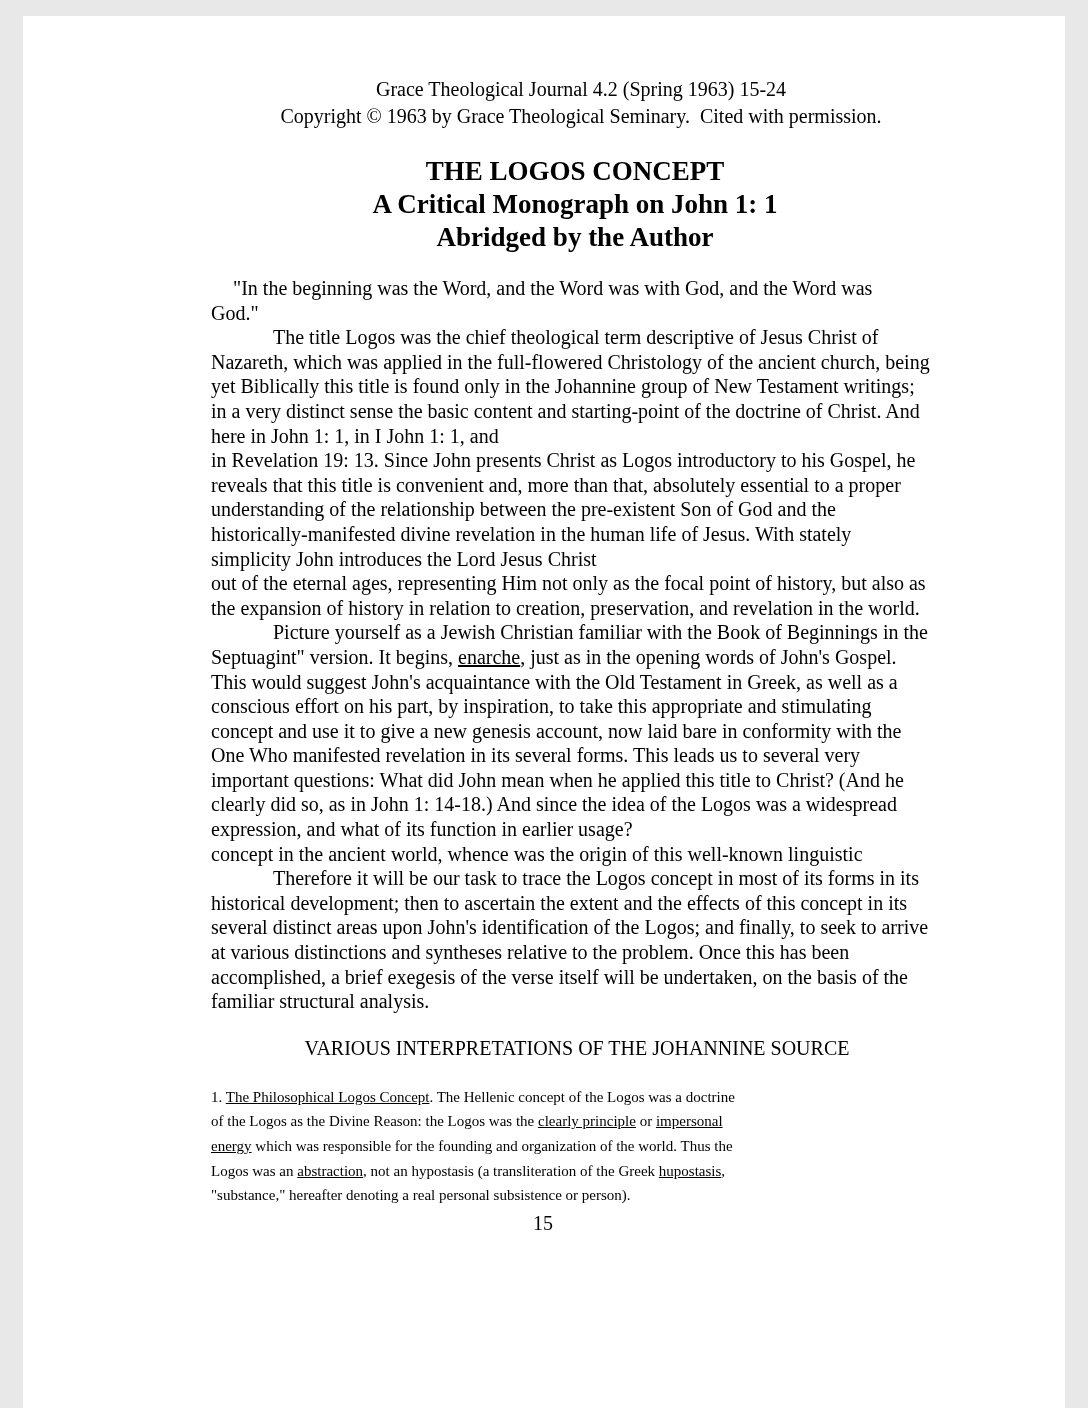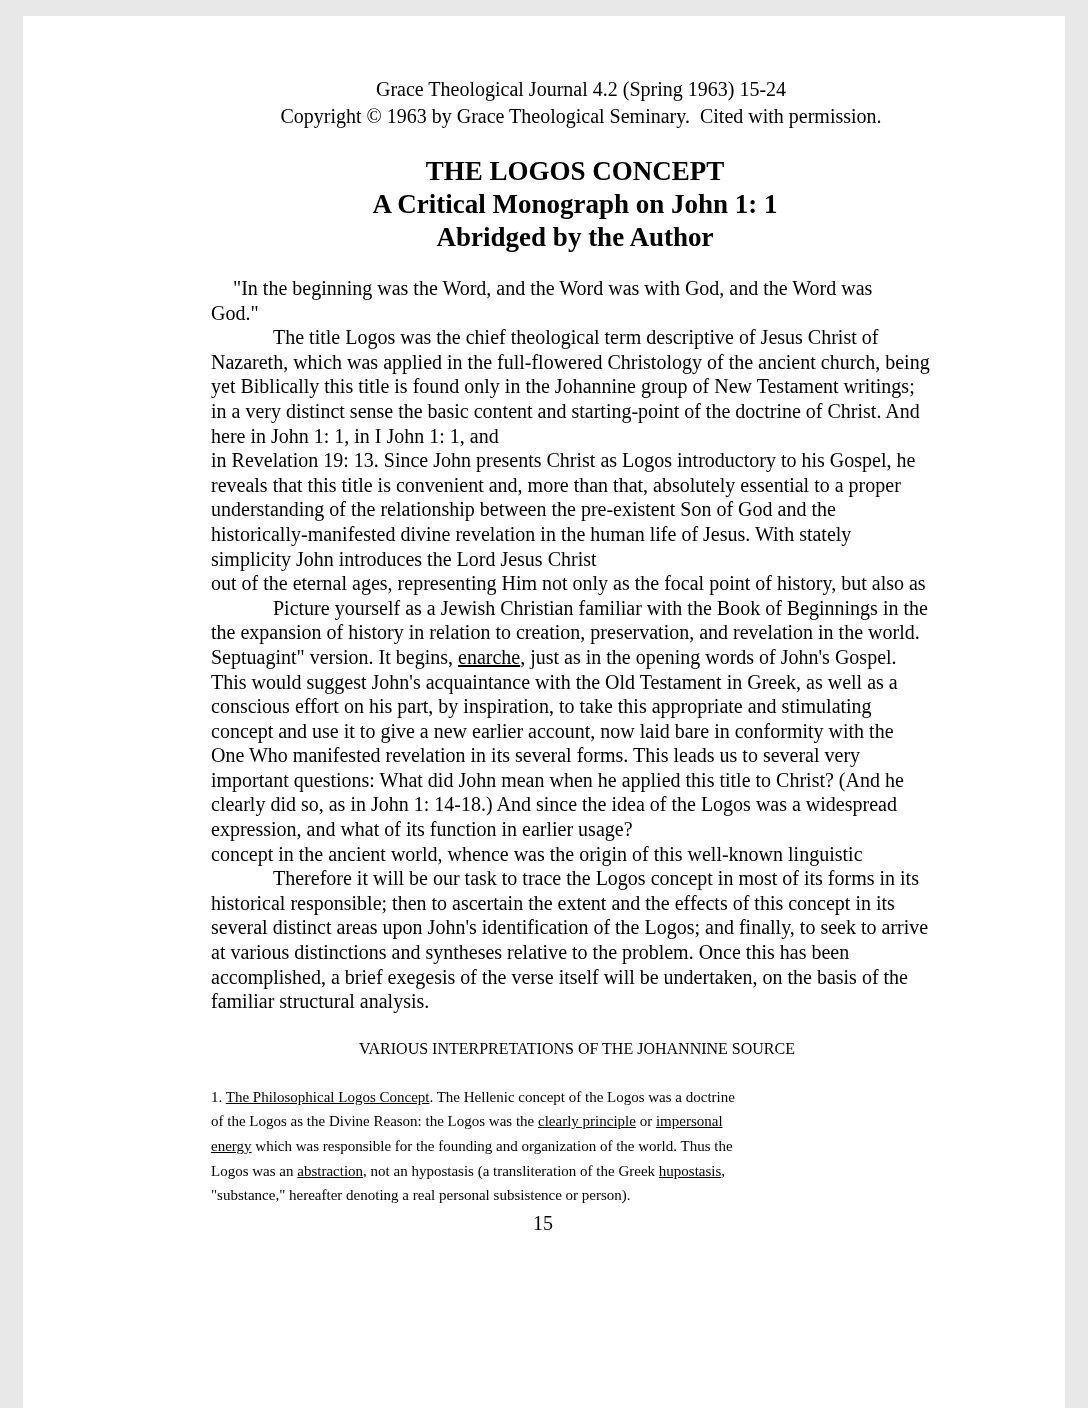--- a/index.html
+++ b/index.html
@@ -52,21 +52,21 @@
   }
   .tline { white-space: pre; }
   .ind1 { padding-left: 22px; }
   .ind2 { padding-left: 62px; }
   .u { text-decoration: underline; }
   .section-heading {
     margin-top: 22px;
     text-align: center;
     position: relative;
     left: -20px;
-    font-size: 16px;
+    font-size: 20px;
     line-height: 25px;
   }
   .section-block {
     margin-top: 24px;
     font-size: 15px;
     line-height: 24.6px;
   }
   .page-number {
     margin-top: 3px;
     text-align: center;
@@ -101,33 +101,33 @@
         <div class="tline"><span>Nazareth, which was applied in the full-flowered Christology of the ancient church, being</span></div>
         <div class="tline"><span>yet Biblically this title is found only in the Johannine group of New Testament writings;</span></div>
         <div class="tline"><span>in a very distinct sense the basic content and starting-point of the doctrine of Christ. And</span></div>
         <div class="tline"><span>here in John 1: 1, in I John 1: 1, and</span></div>
         <div class="tline"><span>in Revelation 19: 13. Since John presents Christ as Logos introductory to his Gospel, he</span></div>
         <div class="tline"><span>reveals that this title is convenient and, more than that, absolutely essential to a proper</span></div>
         <div class="tline"><span>understanding of the relationship between the pre-existent Son of God and the</span></div>
         <div class="tline"><span>historically-manifested divine revelation in the human life of Jesus. With stately</span></div>
         <div class="tline"><span>simplicity John introduces the Lord Jesus Christ</span></div>
         <div class="tline"><span>out of the eternal ages, representing Him not only as the focal point of history, but also as</span></div>
+        <div class="tline"><span>the expansion of history in relation to creation, preservation, and revelation in the world.</span></div>
         <div class="tline ind2"><span>Picture yourself as a Jewish Christian familiar with the Book of Beginnings in the</span></div>
-        <div class="tline"><span>the expansion of history in relation to creation, preservation, and revelation in the world.</span></div>
         <div class="tline"><span>Septuagint" version. It begins, </span><span class="u">enarche</span><span>, just as in the opening words of John's Gospel.</span></div>
         <div class="tline"><span>This would suggest John's acquaintance with the Old Testament in Greek, as well as a</span></div>
         <div class="tline"><span>conscious effort on his part, by inspiration, to take this appropriate and stimulating</span></div>
-        <div class="tline"><span>concept and use it to give a new earlier account, now laid bare in conformity with the</span></div>
+        <div class="tline"><span>concept and use it to give a new genesis account, now laid bare in conformity with the</span></div>
         <div class="tline"><span>One Who manifested revelation in its several forms. This leads us to several very</span></div>
         <div class="tline"><span>important questions: What did John mean when he applied this title to Christ? (And he</span></div>
         <div class="tline"><span>clearly did so, as in John 1: 14-18.) And since the idea of the Logos was a widespread</span></div>
         <div class="tline"><span>expression, and what of its function in earlier usage?</span></div>
         <div class="tline"><span>concept in the ancient world, whence was the origin of this well-known linguistic</span></div>
         <div class="tline ind2"><span>Therefore it will be our task to trace the Logos concept in most of its forms in its</span></div>
-        <div class="tline"><span>historical responsible; then to ascertain the extent and the effects of this concept in its</span></div>
+        <div class="tline"><span>historical development; then to ascertain the extent and the effects of this concept in its</span></div>
         <div class="tline"><span>several distinct areas upon John's identification of the Logos; and finally, to seek to arrive</span></div>
         <div class="tline"><span>at various distinctions and syntheses relative to the problem. Once this has been</span></div>
         <div class="tline"><span>accomplished, a brief exegesis of the verse itself will be undertaken, on the basis of the</span></div>
         <div class="tline"><span>familiar structural analysis.</span></div>
       </div>
 
     <div class="section-heading">VARIOUS INTERPRETATIONS OF THE JOHANNINE SOURCE</div>
 
     <div class="section-block" id="section-lines">
         <div class="tline"><span>1. </span><span class="u">The Philosophical Logos Concept</span><span>. The Hellenic concept of the Logos was a doctrine</span></div>

